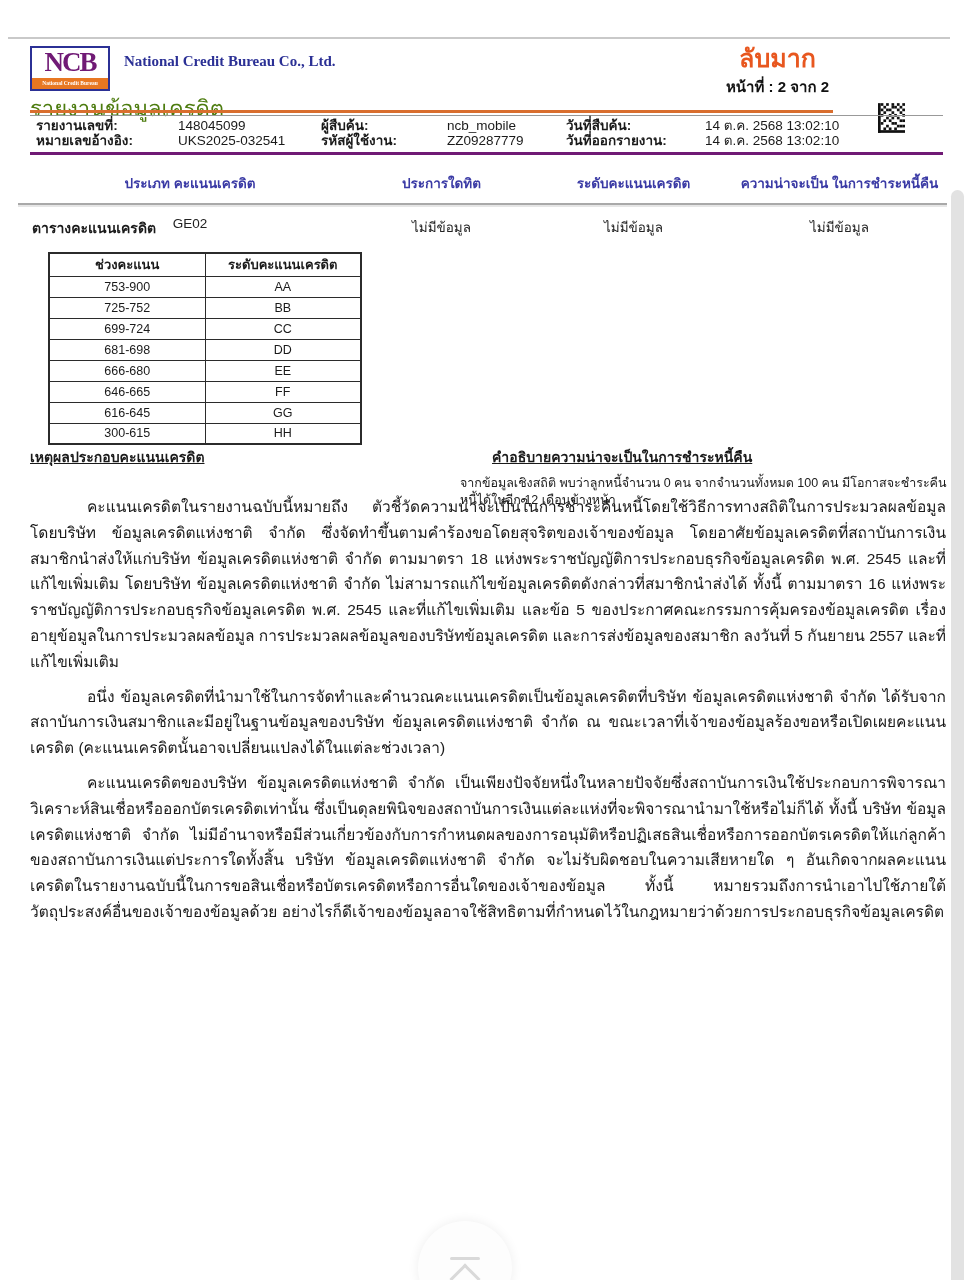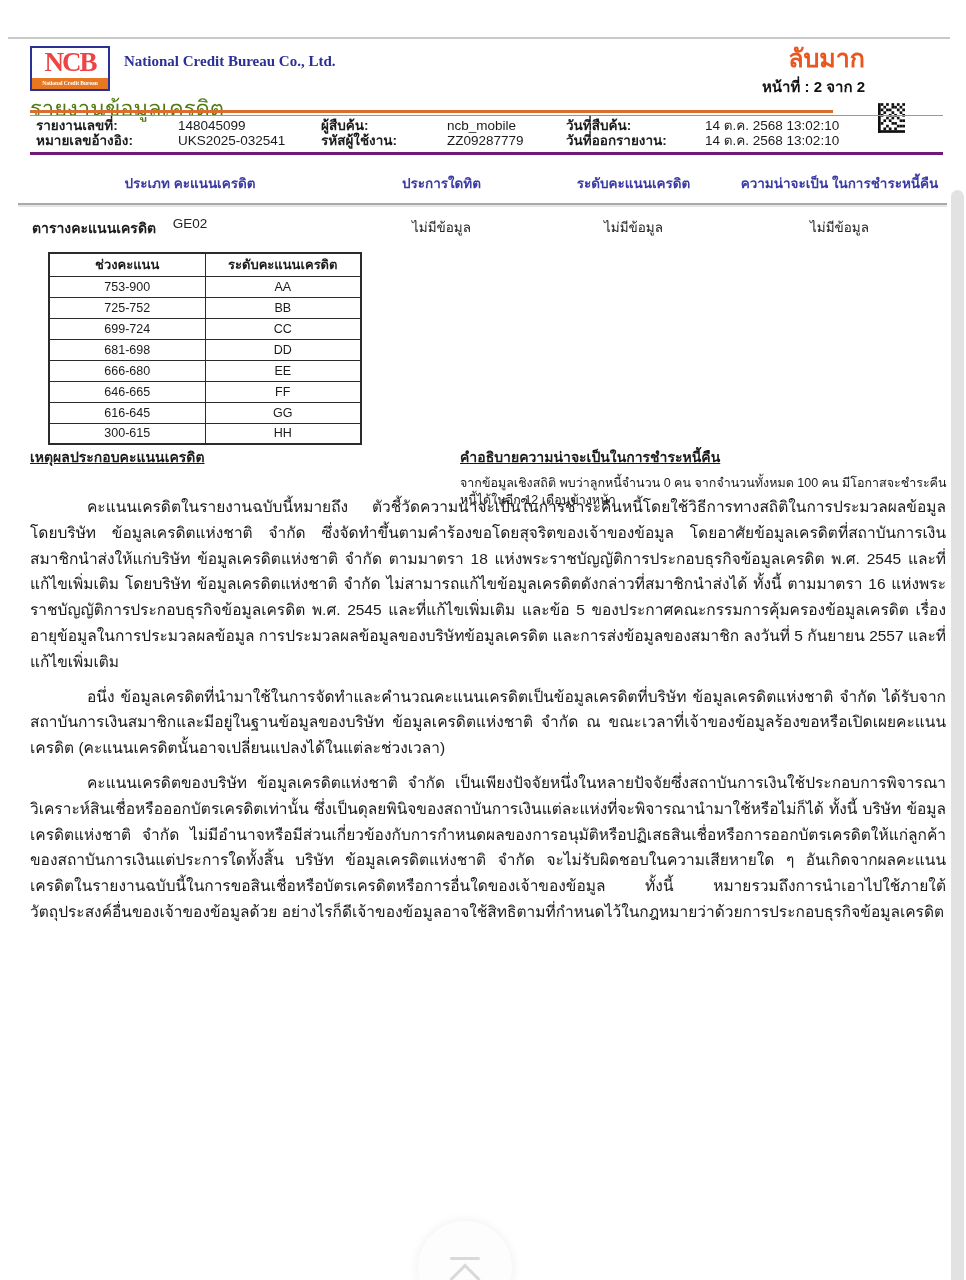--- a/index.html
+++ b/index.html
@@ -6,31 +6,31 @@
   html,body { width:966px; height:1280px; background:#ffffff; overflow:hidden;
     font-family:"Liberation Sans","DejaVu Sans",sans-serif; color:#1a1a1a; }
   .abs { position:absolute; }
   .page { position:relative; width:966px; height:1280px; background:#fff; }
 
   .top-line { top:37px; left:8px; width:950px; height:2px; background:#c9c9c9; }
 
   
   .ncb-logo { top:46px; left:30px; width:80px; height:45px; border:2px solid #2b3095; background:#fff; }
   .ncb-letters { font-family:"Liberation Serif","DejaVu Serif",serif; font-weight:bold;
-    font-size:27px; line-height:29px; letter-spacing:-2px; color:#ef4444; text-align:center;border-radius:7px; }
+    font-size:27px; line-height:29px; letter-spacing:-2px; color:#701a75; text-align:center;border-radius:7px; }
   .ncb-banner { position:absolute; left:0; right:0; bottom:0; height:11px; background:#e87722;
     color:#fff; font-size:5.5px; font-weight:bold; text-align:center; line-height:11px;
     font-family:"Liberation Serif","DejaVu Serif",serif; }
 
   .company { top:50px; left:124px; }
   .company-th { font-size:15px; font-weight:bold; color:#2b3095; }
   .company-en { font-size:15px; font-weight:bold; color:#2b3095; margin-top:3px;
     font-family:"Liberation Serif","DejaVu Serif",serif; }
 
-  .confidential-block { top:44px; left:690px; width:175px; text-align:right; }
+  .confidential-block { top:44px; left:690px; width:175px; text-align:center; }
   .confidential { font-size:25px; font-weight:bold; color:#e8571f; line-height:28px; }
   .page-indicator { font-size:15px; font-weight:bold; color:#111; margin-top:3px; }
 
   .report-title { top:91px; left:30px; font-size:22px; font-weight:normal; color:#4d7c0f; }
 
   .barcode { top:103px; left:878px; }
 
   .orange-rule { top:110px; left:30px; width:803px; height:3px; background:#d96e2e; }
 
   .info-table { top:115px; left:30px; width:913px; border-top:1px solid #999;
@@ -48,21 +48,21 @@
 
   .table-title { top:217px; left:32px; font-size:14px; font-weight:bold; }
 
   .score-table { top:252px; left:48px; border-collapse:collapse; border:2px solid #2b2b2b; }
   .score-table th, .score-table td { border:1px solid #2b2b2b; text-align:center; }
   .score-table th { width:156px; height:23px; font-size:13px; }
   .score-table td { height:21px; font-size:12.5px; font-weight:normal; }
 
   .reasons-title { top:446px; left:30px; font-size:14px; font-weight:bold; text-decoration:underline; }
   .prob-block { top:446px; left:460px; width:492px; }
-  .prob-title { font-size:14px; font-weight:bold; text-decoration:underline; }
+  .prob-title { font-size:14px; font-weight:bold; text-decoration:underline;margin-left:32px; }
   .prob-text { font-size:12.5px; line-height:17px; margin-top:7px; color:#1a1a1a; }
 
   .body-text { top:494px; left:30px; width:916px; }
   .body-text p { font-size:15.5px; line-height:25.8px; text-align:justify;
     text-indent:57px; margin-bottom:9px; color:#1a1a1a; }
 
   .scroll-top { top:1221px; left:418px; width:94px; height:94px; border-radius:50%;
     background:#fdfdfd; box-shadow:0 0 12px rgba(0,0,0,0.07); }
   .stt-bar { position:absolute; top:36px; left:32px; width:30px; height:3px;
     background:#d9d9d9; border-radius:2px; }

